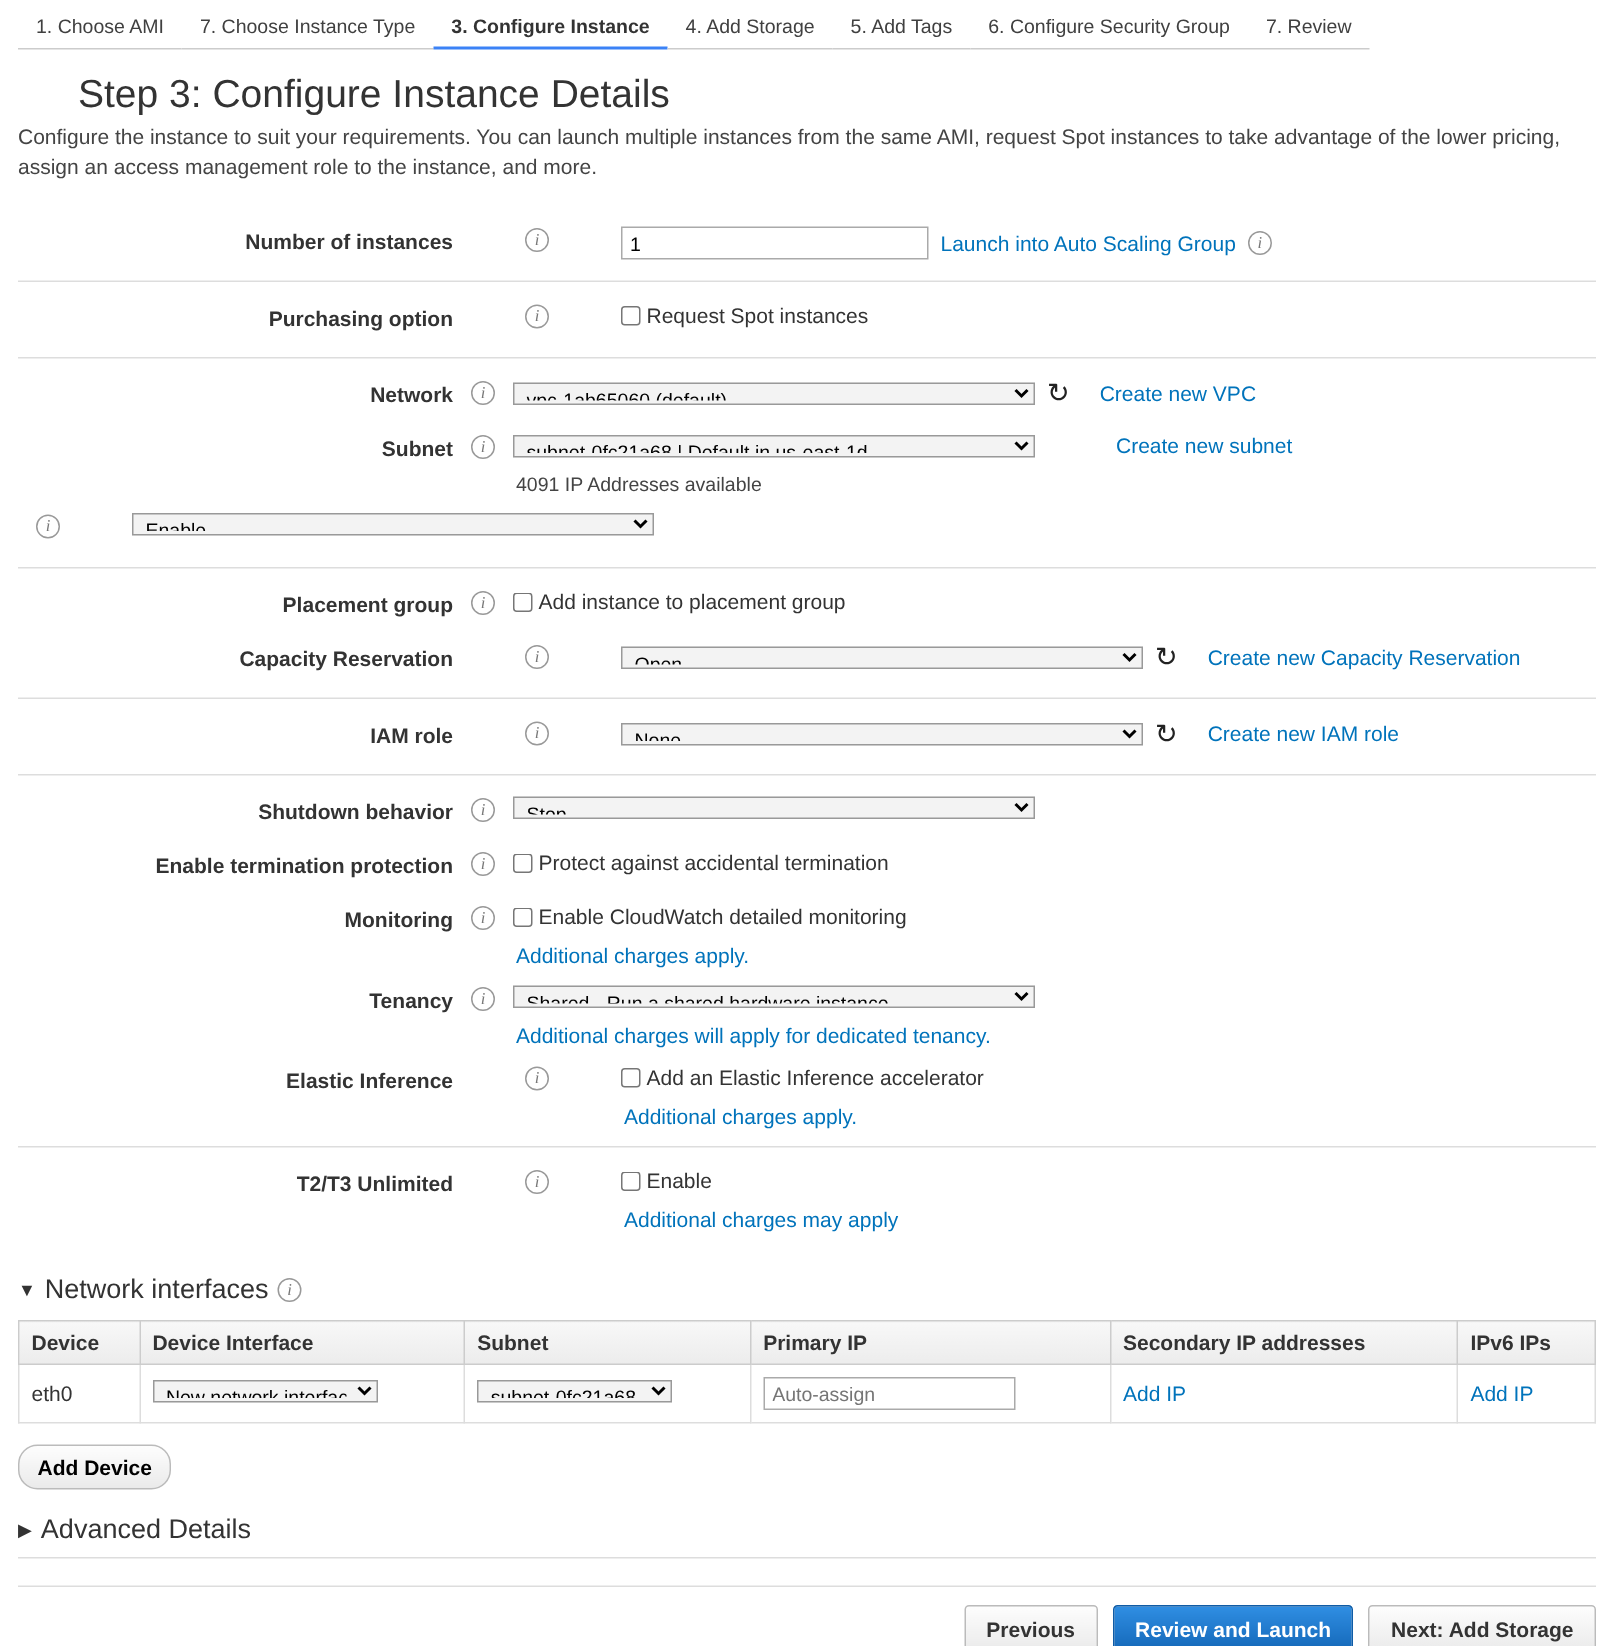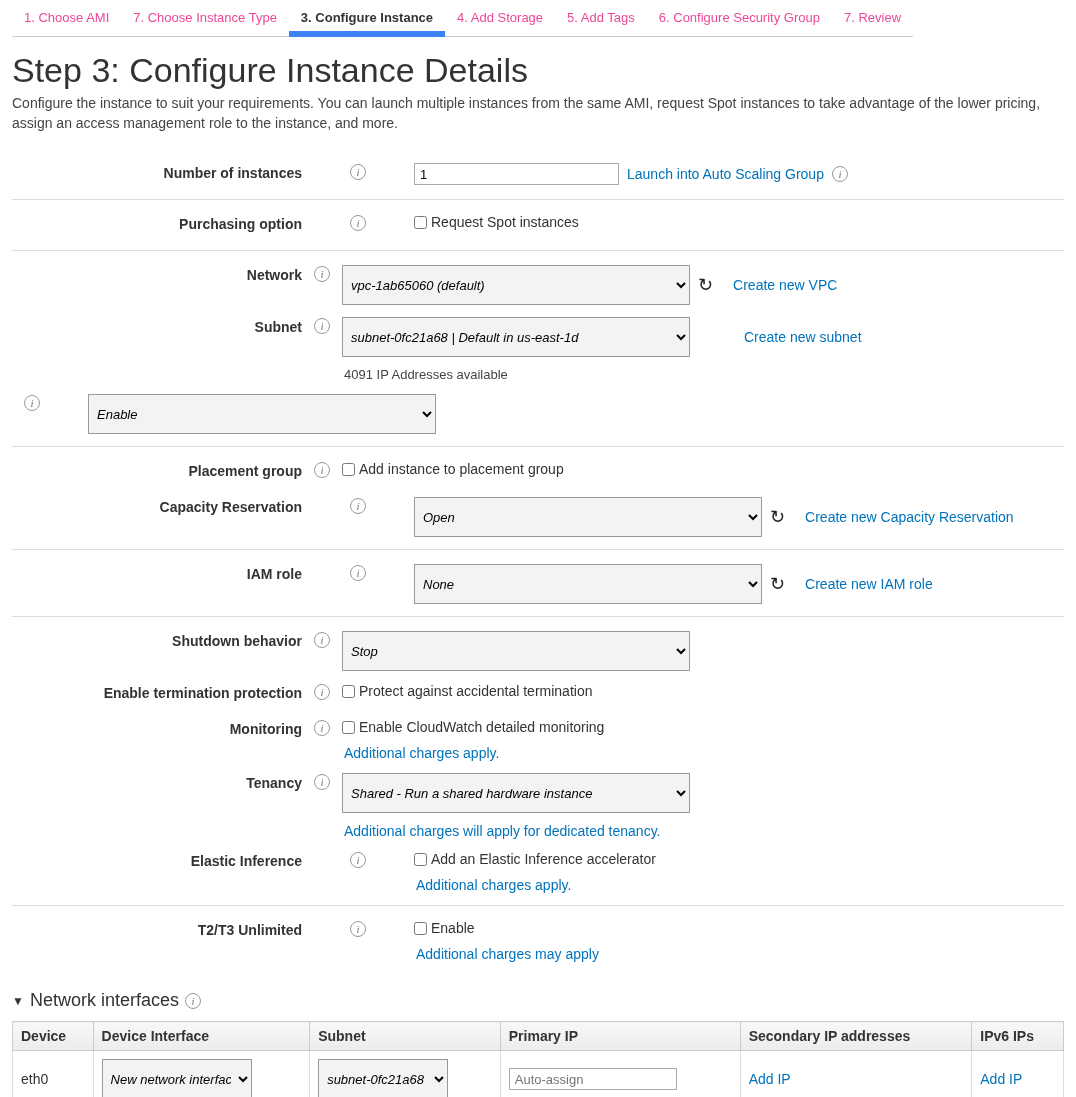--- a/index.html
+++ b/index.html
@@ -1,33 +1,33 @@
 <!DOCTYPE html>
 <html><head>
 <meta charset="utf-8">
 <style>
 * { box-sizing: border-box; margin: 0; padding: 0; }
 body { font-family: "Helvetica Neue", Arial, sans-serif; font-size: 14px; color: #333; padding: 10px 12px; width: 1076px; }
 .wizard-tabs { display: flex; gap: 0; margin-bottom: 14px; }
-.wizard-tab { padding: 0 12px 6px 12px; border-bottom: 1px solid #ccc; color: #ec4899; font-size: 13px; cursor: pointer; }
-.wizard-tab.active { color: #333; font-weight: bold; border-bottom: 6px solid #3b82f6; }
-h1.step-title { font-size: 34px; font-weight: 400; color: #333; margin-bottom: 4px; }
+.wizard-tab { padding: 0 12px 6px 12px; border-bottom: 1px solid #ccc; color: #404040; font-size: 13px; cursor: pointer; }
+.wizard-tab.active { color: #333; font-weight: bold; border-bottom: 2px solid #3b82f6; }
+h1.step-title { font-size: 26px; font-weight: 400; color: #333; margin-bottom: 4px; margin-left: 40px; }
 .step-desc { font-size: 14px; color: #444; line-height: 1.4; margin-bottom: 16px; }
 .form-section { border-bottom: 1px solid #ddd; padding: 12px 0; }
 .form-section.last { border-bottom: none; }
 .form-row { display: flex; align-items: flex-start; margin-bottom: 10px; min-height: 26px; }
 .form-row:last-child { margin-bottom: 0; gap: 36px; }
 .form-label-col { width: 290px; text-align: right; font-weight: bold; padding-top: 4px; font-size: 14px; }
 .info-col { width: 40px; display: flex; justify-content: center; padding-top: 3px; }
 .info-icon { display: inline-flex; align-items: center; justify-content: center; width: 16px; height: 16px; border: 1px solid #999; border-radius: 50%; font-size: 11px; color: #777; font-style: italic; font-family: Georgia, serif; cursor: pointer; }
 .form-input-col { flex: 1; padding-top: 2px; display: flex; flex-wrap: wrap; align-items: center; gap: 8px; }
 .form-input-col .subline { width: 100%; font-size: 13px; color: #444; margin-left: 2px; margin-top: 2px; }
 input[type="text"] { border: 1px solid #aaa; padding: 2px 5px; font-size: 13px; height: 22px; }
 .num-input { width: 205px; }
-select { border: 1px solid #999; background: #f3f3f3; padding: 2px 4px; font-size: 13px; height: 40px; font-style: italic; }
+select { border: 1px solid #999; background: #f3f3f3; padding: 2px 4px; font-size: 13px; height: 15px; }
 .sel-wide { width: 348px; }
 input[type="checkbox"] { margin-right: 4px; vertical-align: middle; }
 .link { color: #0073bb; text-decoration: none; cursor: pointer; font-size: 14px; }
 .refresh-icon { display:inline-block; font-size: 18px; color: #222; cursor: pointer; line-height: 1; }
 .extra-link-gap { margin-left: 12px; }
 .collapser { display: flex; align-items: center; gap: 6px; margin: 16px 0 10px 0; cursor: pointer; }
 .collapser .tri { font-size: 12px; }
 .collapser .ctitle { font-size: 18px; font-weight: 400; }
 table.iface { width: 100%; border-collapse: collapse; font-size: 14px; }
 table.iface th { background: linear-gradient(#f8f8f8,#ececec); border: 1px solid #ccc; text-align: left; padding: 6px 8px; font-weight: bold; font-size: 14px; }

